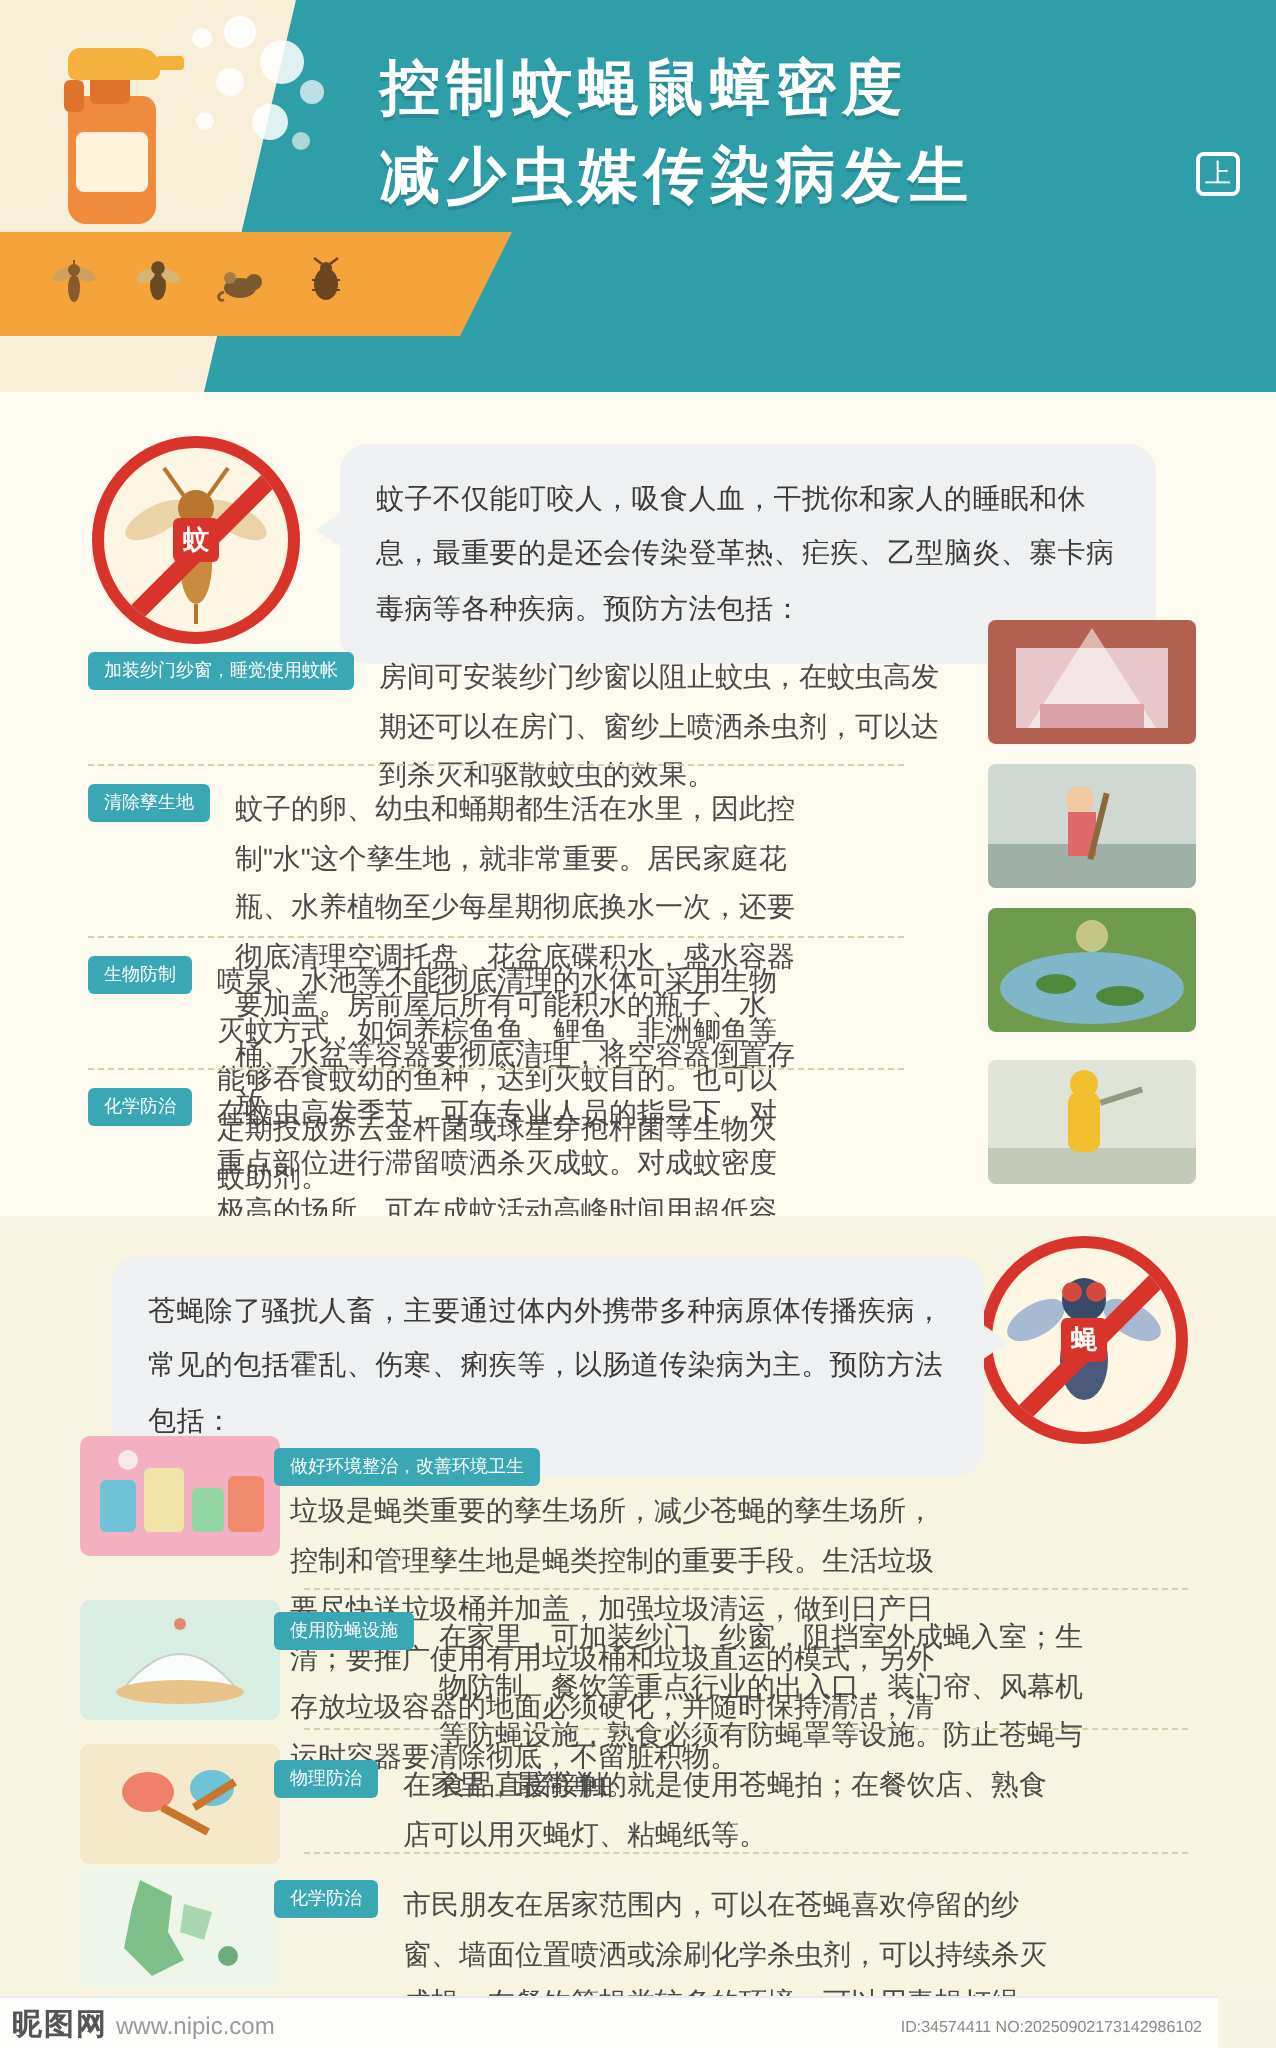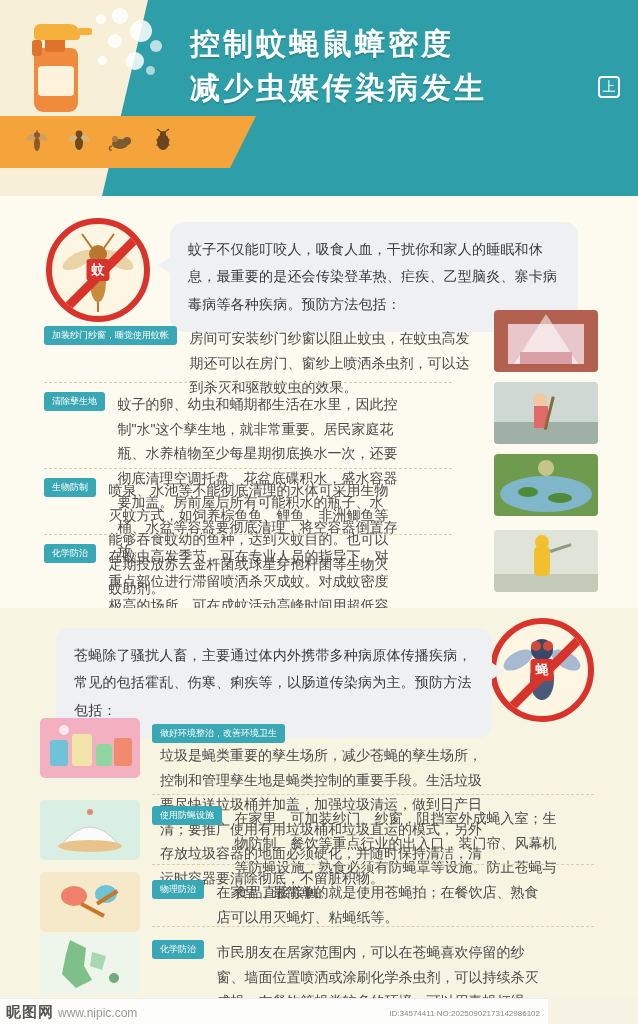--- a/index.html
+++ b/index.html
@@ -222,31 +222,31 @@
     border-radius: 4px;
     overflow: hidden;
   }
 
   
   .sec-fly {
     position: absolute; left: 0; top: 608px;
     width: 638px; height: 390px;
     background: #f7f4e2;
   }
-  .fly-tip-row { position: absolute; left: 152px; width: 442px; }
+  .fly-tip-row { position: absolute; left: 137px; width: 442px; }
   .fly-thumb {
     position: absolute; left: 40px;
     width: 100px; height: 60px;
     border-radius: 5px; overflow: hidden;
   }
 
   
   .footer {
     position: absolute; left: 0; bottom: 0;
-    width: 548px; height: 26px;
+    width: 609px; height: 26px;
     background: #fdfdfb;
     border-top: 1px solid #ececec;
   }
   .wm {
     position: absolute; left: 6px; bottom: 2px;
     display: flex; align-items: flex-end; gap: 4px;
   }
   .wm-logo {
     font-size: 15px; color: #555; font-weight: bold; letter-spacing: 1px;
   }

